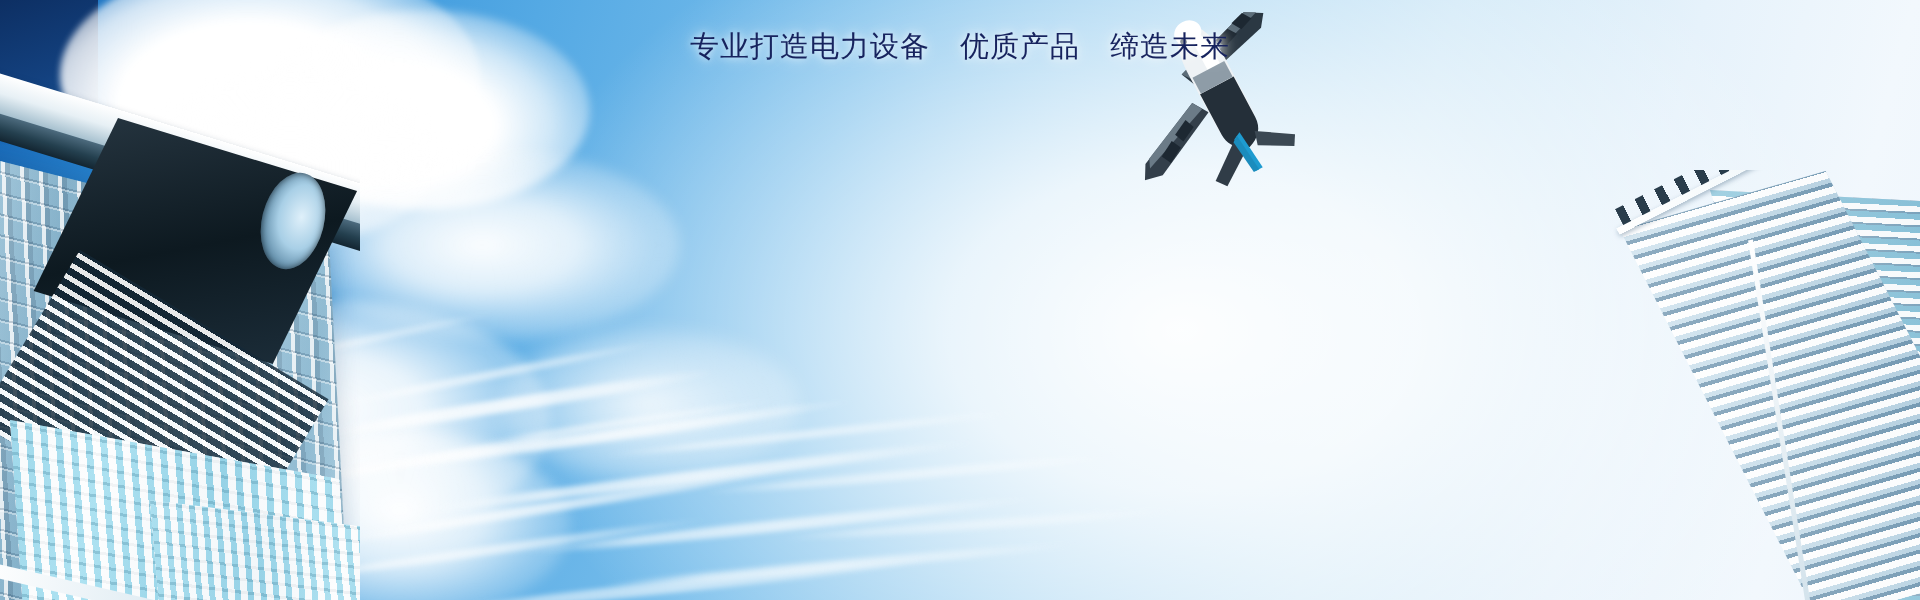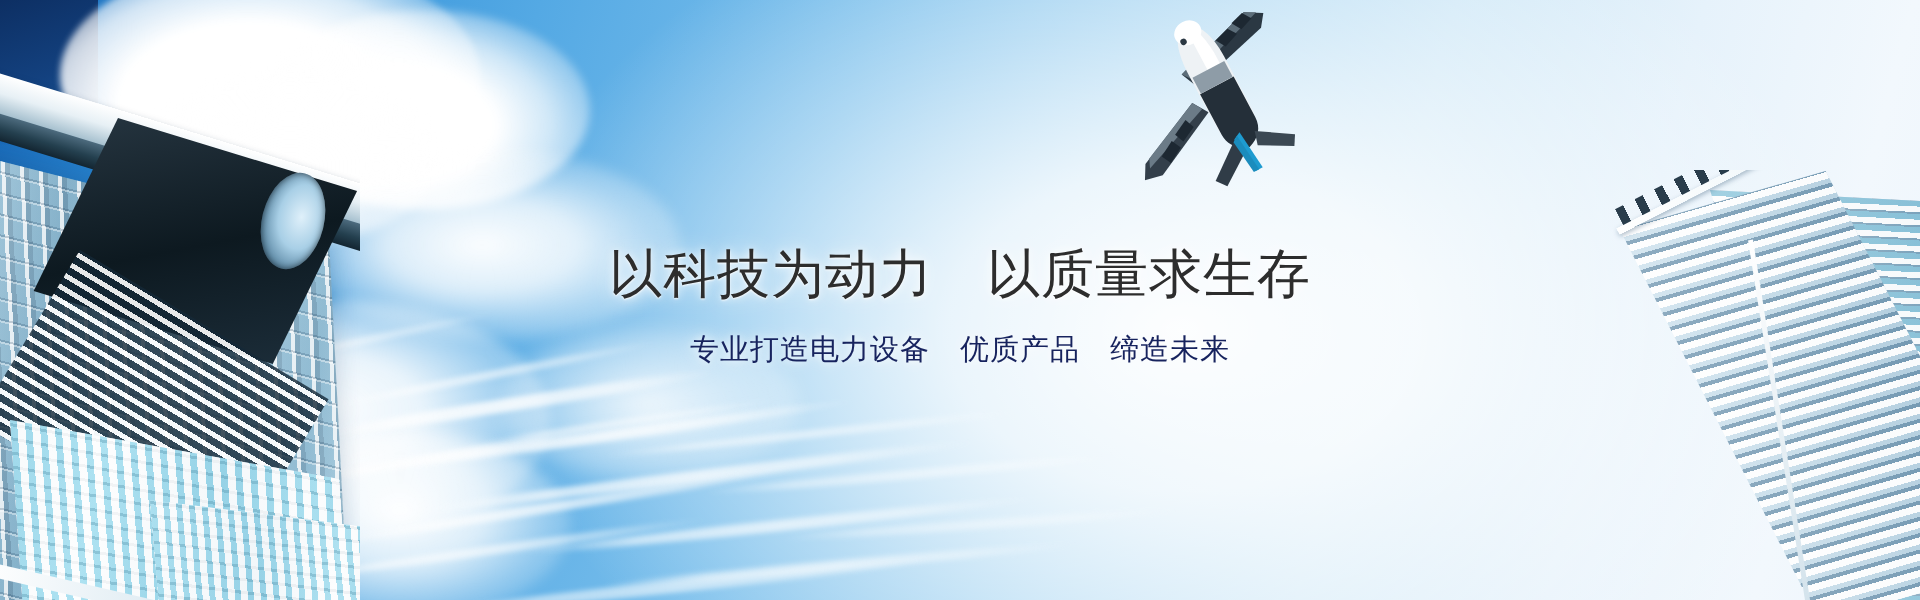--- a/index.html
+++ b/index.html
@@ -354,17 +354,16 @@
         <path d="M118 150 L84 176 L92 186 L124 164 Z" fill="#303c47"></path>
         <path d="M142 150 L176 172 L170 182 L138 164 Z" fill="#3b4853"></path>
 
         <path d="M128 144 L132 186 L124 186 L120 148 Z" fill="#1e9bd0"></path>
         <path d="M124 146 L128 186 L122 186 L118 150 Z" fill="#1b8cbd"></path>
       </g>
     </svg>
   </div>
 
   <div class="copy">
-    <div class="headline">以科技为动力　以质量求生存</div>
     <div class="subline">专业打造电力设备　优质产品　缔造未来</div>
   </div>
 
 </div>
 
 </body></html>

